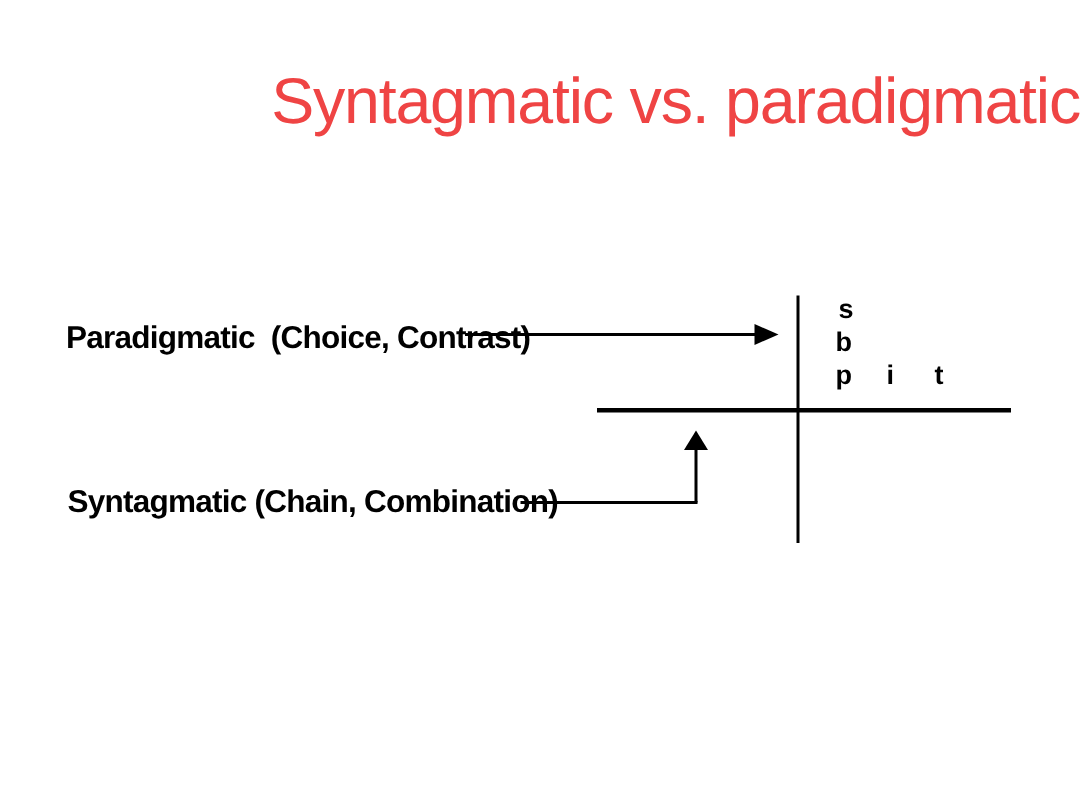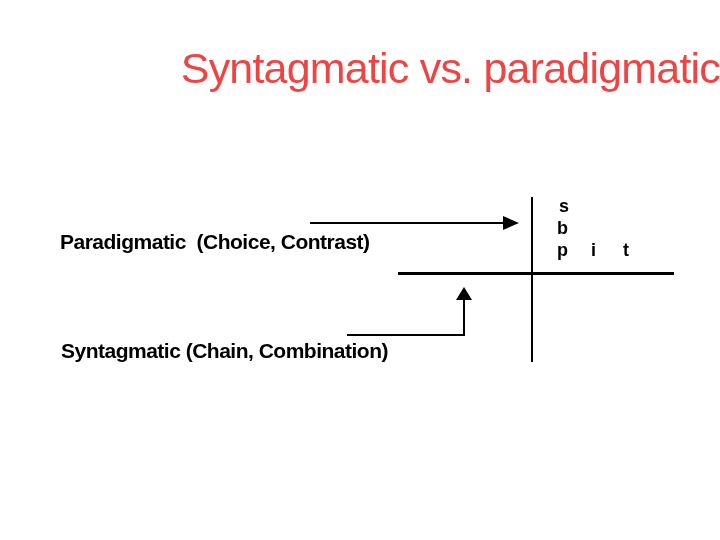--- a/index.html
+++ b/index.html
@@ -24,21 +24,21 @@
     text-align: right;
     font-size: 43px;
     line-height: 43px;
     font-weight: 400;
     letter-spacing: -0.8px;
     color: #ef4444;
     white-space: pre;
   }
   .dg-label {
     position: absolute;
-    margin: 16px;
+    margin: 0;
     font-size: 21px;
     line-height: 21px;
     font-weight: bold;
     letter-spacing: -0.5px;
     white-space: pre;
     color: #000000;
   }
   .label-paradigmatic { left: 44px; top: 215px; }
   .label-syntagmatic  { left: 45px; top: 324px; }
 

